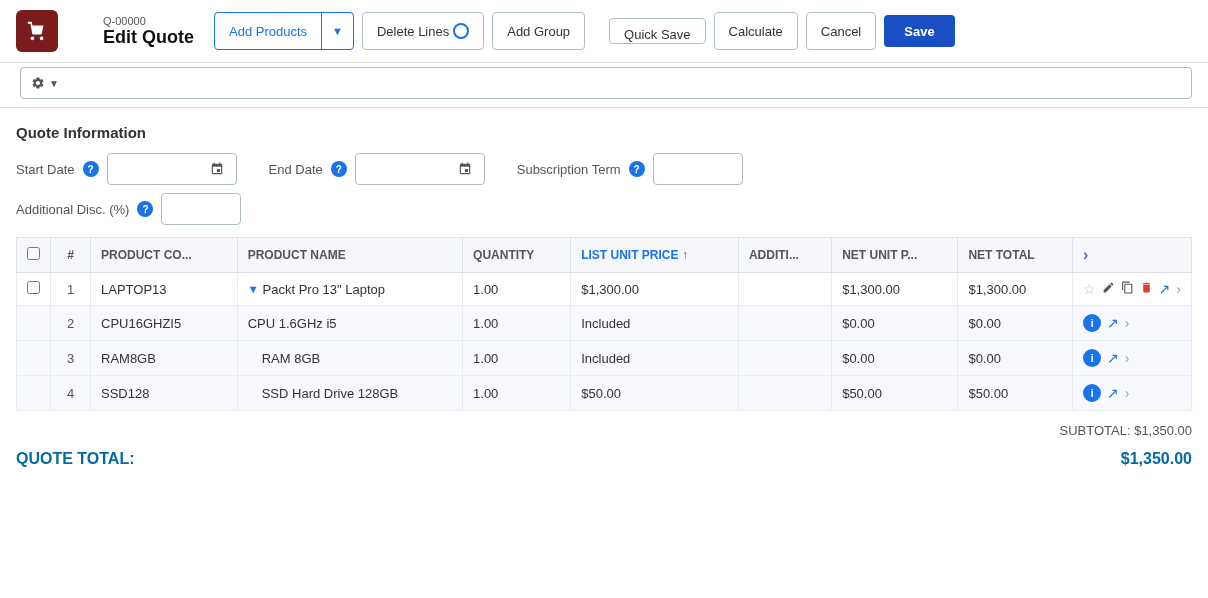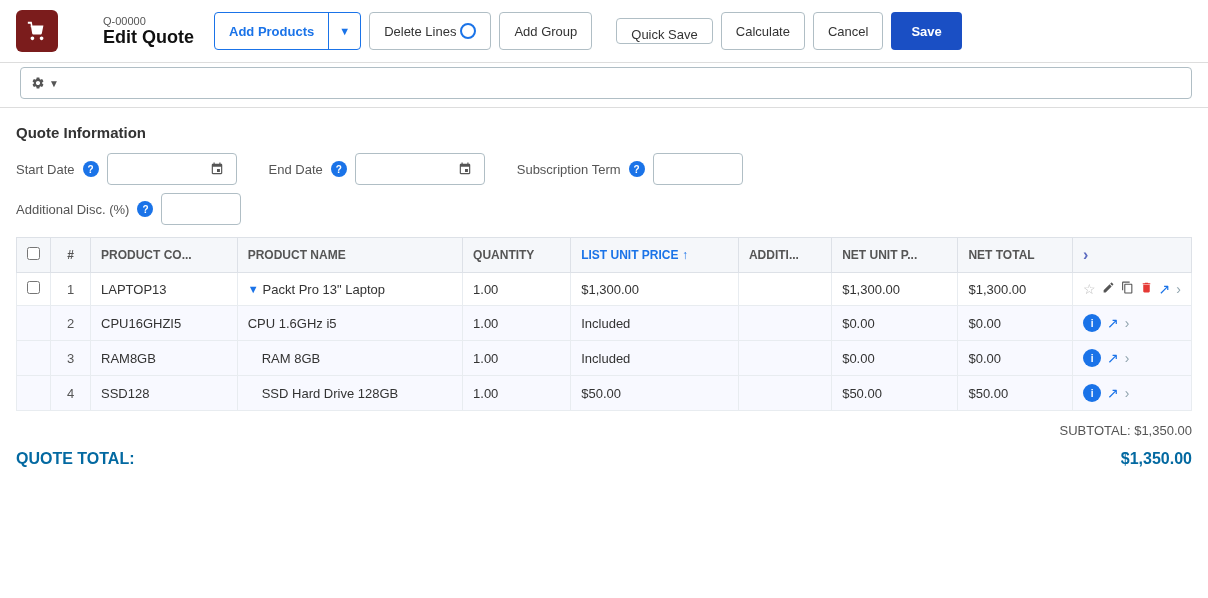--- a/index.html
+++ b/index.html
@@ -72,21 +72,21 @@
       border-radius: 4px;
       height: 38px;
       cursor: pointer;
       overflow: hidden;
       color: #1a73e8;
     }
 
     .add-products-main {
       padding: 8px 14px;
       font-size: 13px;
-      font-weight: 700;
+      font-weight: 400;
       color: #1a73e8;
       border-right: 1px solid #1a73e8;
       cursor: pointer;
       height: 100%;
       display: flex;
       align-items: center;
     }
 
     .add-products-arrow {
       padding: 8px 10px;
@@ -112,21 +112,21 @@
 
     .save-btn {
       background: #1a4fc4;
       color: white;
       border: none;
       border-radius: 4px;
       padding: 8px 20px;
       font-size: 13px;
       font-weight: 600;
       cursor: pointer;
-      height: 38px;
+      height: 32px;
     }
 
     .gear-btn {
       display: flex;
       align-items: center;
       border: 1.5px solid #b0bec5;
       background: #fff;
       border-radius: 4px;
       padding: 6px 10px;
       cursor: pointer;

